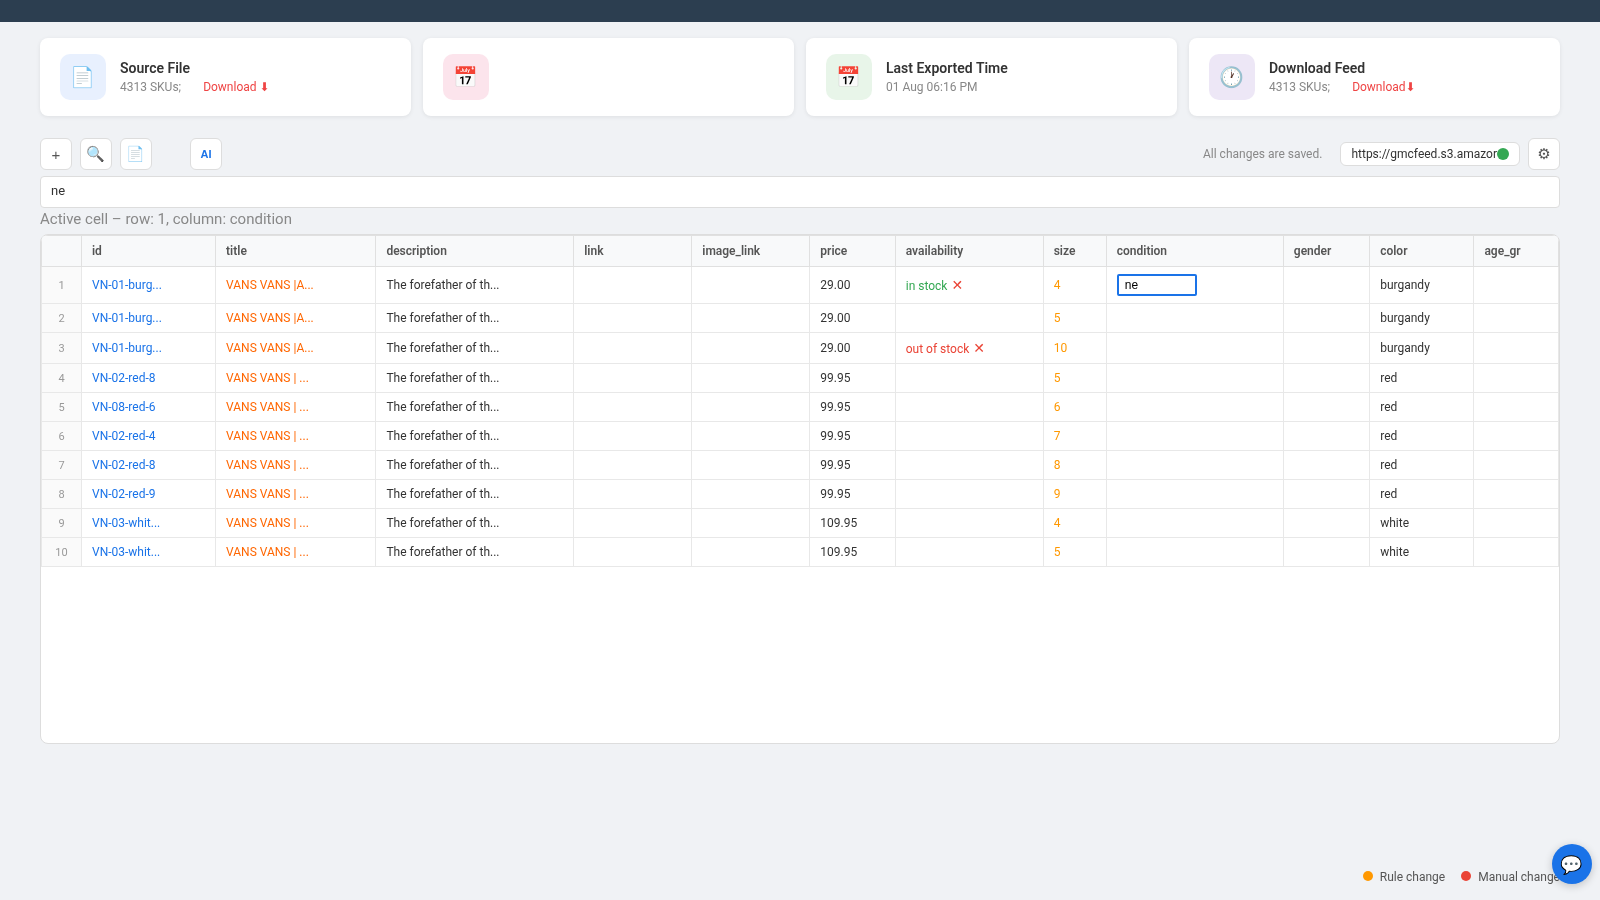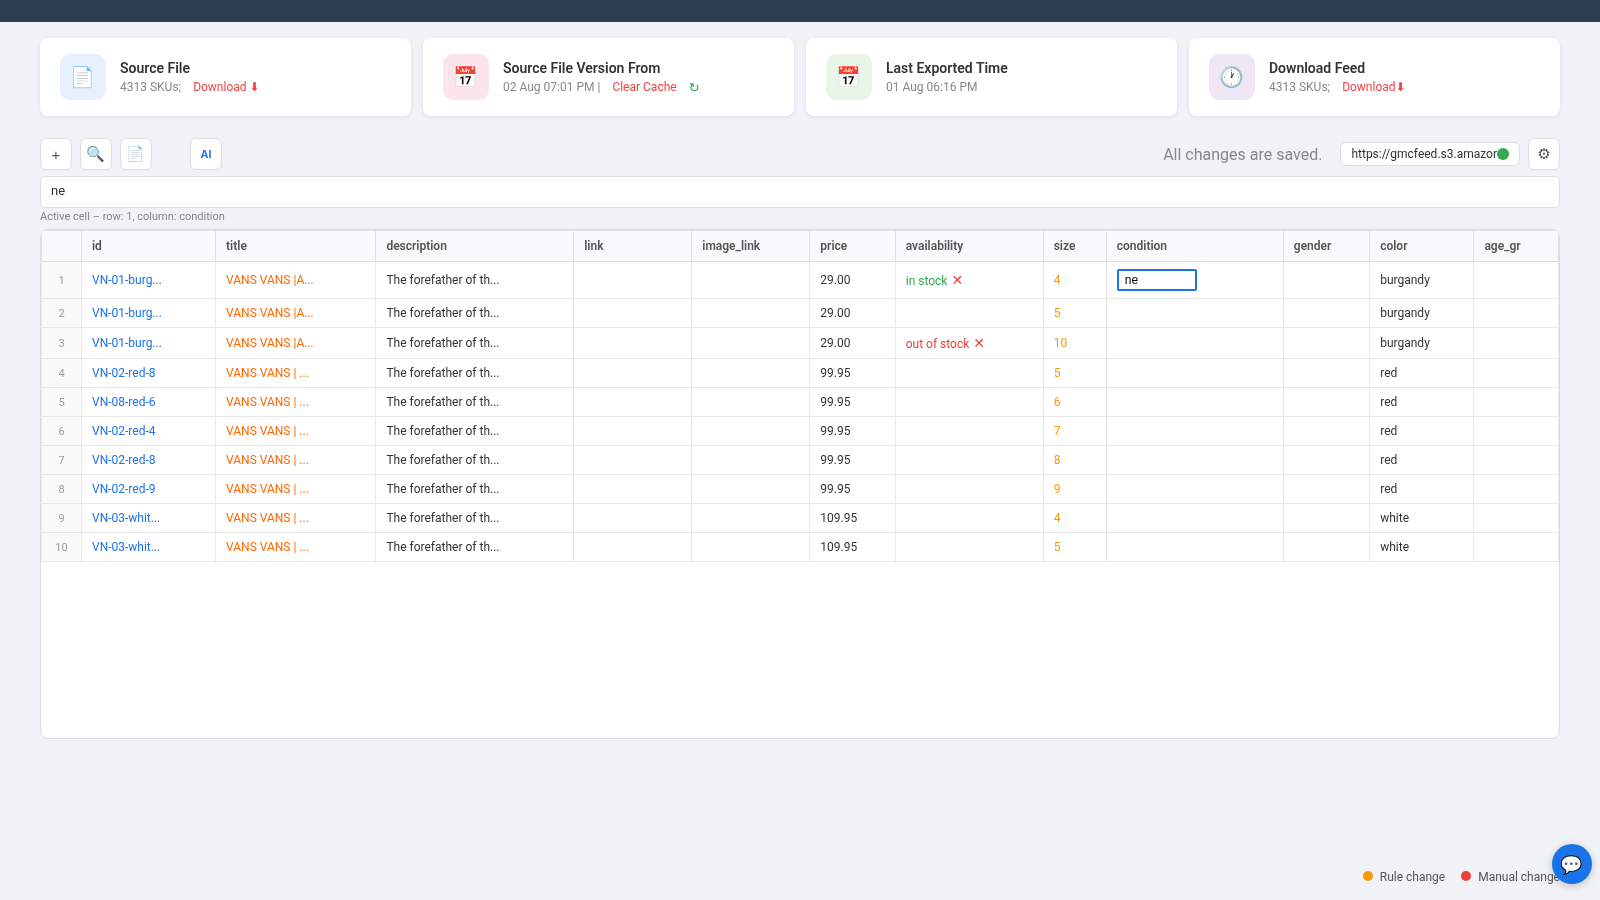--- a/index.html
+++ b/index.html
@@ -55,21 +55,21 @@
       font-size: 14px;
       font-weight: 600;
       color: #333;
       margin-bottom: 4px;
     }
     .card-sub {
       font-size: 12px;
       color: #888;
       display: flex;
       align-items: center;
-      gap: 12px;
+      gap: 22px;
     }
     .card-sub a {
       color: #ef4444;
       text-decoration: none;
     }
     .refresh-icon {
       color: #34a853;
       cursor: pointer;
       font-size: 13px;
     }
@@ -90,21 +90,21 @@
       background: #fff;
       display: flex;
       align-items: center;
       justify-content: center;
       cursor: pointer;
       color: #555;
       font-size: 15px;
     }
     .toolbar-spacer { flex: 1; }
     .save-status {
-      font-size: 16px;
+      font-size: 12px;
       color: #888;
       margin-right: 10px;
     }
     .url-bar {
       display: flex;
       align-items: center;
       background: #fff;
       border: 1px solid #ddd;
       border-radius: 6px;
       padding: 4px 10px;
@@ -140,21 +140,21 @@
       border-radius: 4px;
       padding: 6px 10px;
       font-size: 13px;
       color: #333;
       min-height: 32px;
     }
 
     
     .active-cell-info {
       margin: 0 40px 6px 40px;
-      font-size: 11px;
+      font-size: 15px;
       color: #888;
     }
 
     
     .table-container {
       margin: 0 40px;
       background: #fff;
       border: 1px solid #ddd;
       border-radius: 8px;
       overflow: hidden;
@@ -289,28 +289,20 @@
     <div class="card-content">
       <div class="card-title">Source File</div>
       <div class="card-sub">
         <span>4313 SKUs; </span>
         <a>Download ⬇</a>
       </div>
     </div>
   </div>
   <div class="card">
     <div class="card-icon pink">📅</div>
-    <div class="card-content">
-      <div class="card-title">Source File Version From</div>
-      <div class="card-sub">
-        <span>02 Aug 07:01 PM | </span>
-        <a>Clear Cache</a>
-        <span class="refresh-icon">↻</span>
-      </div>
-    </div>
   </div>
   <div class="card">
     <div class="card-icon green">📅</div>
     <div class="card-content">
       <div class="card-title">Last Exported Time</div>
       <div class="card-sub">
         <span>01 Aug 06:16 PM</span>
       </div>
     </div>
   </div>

